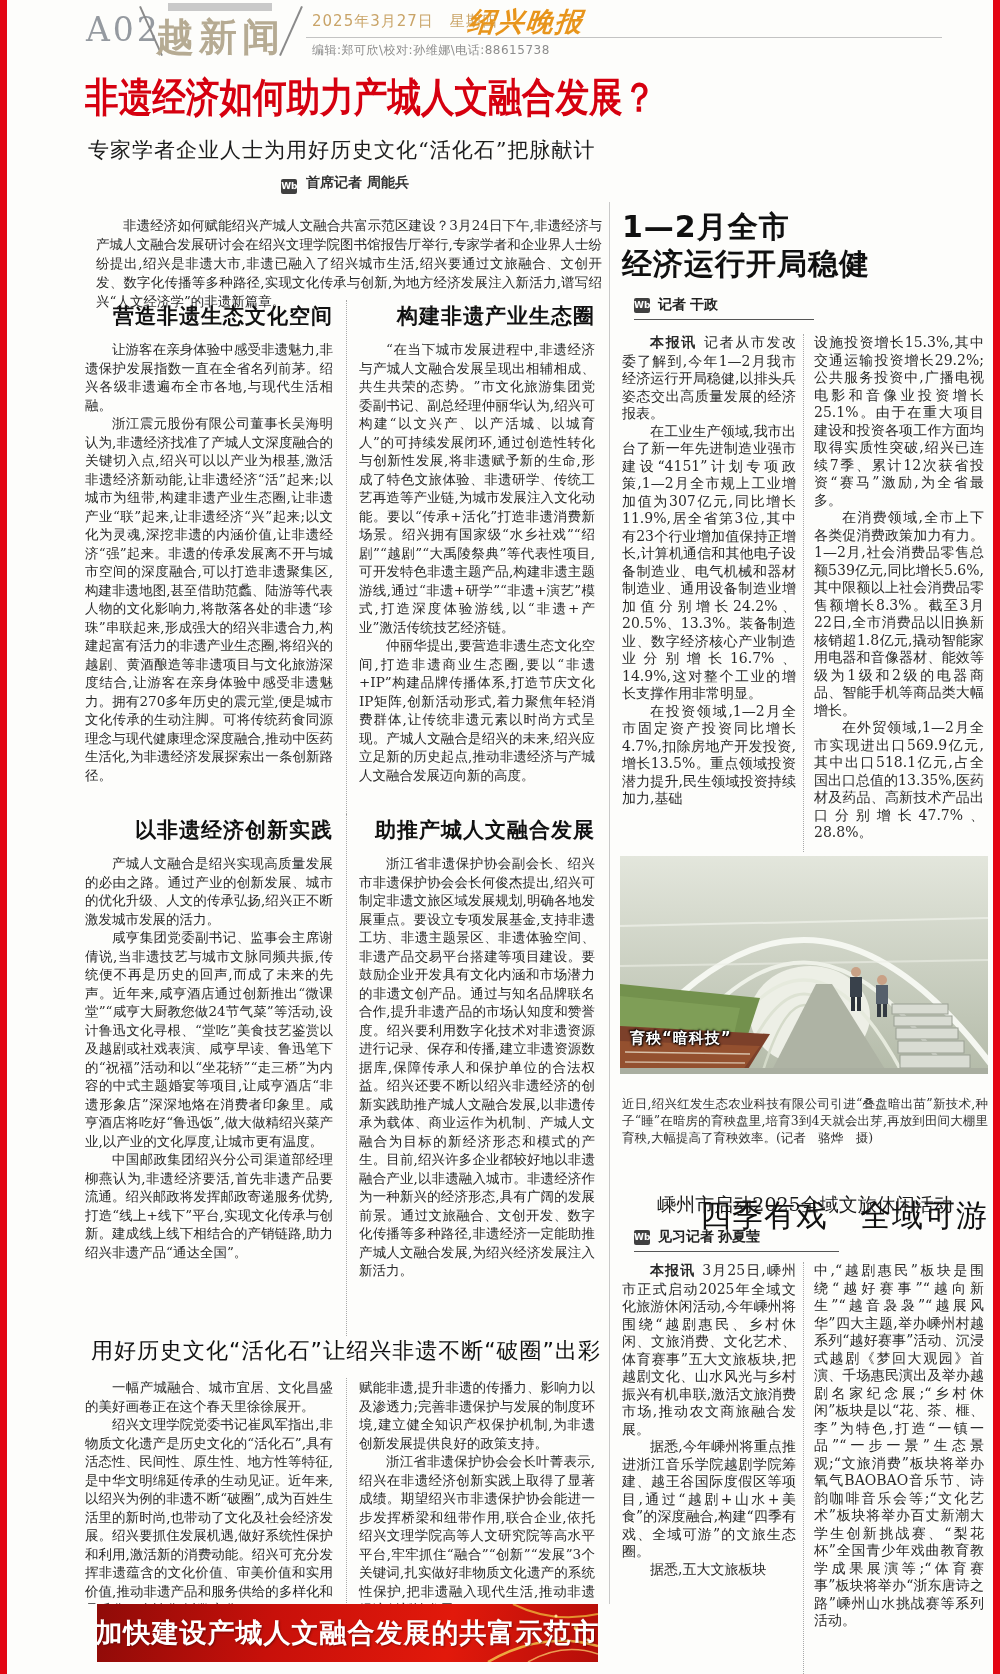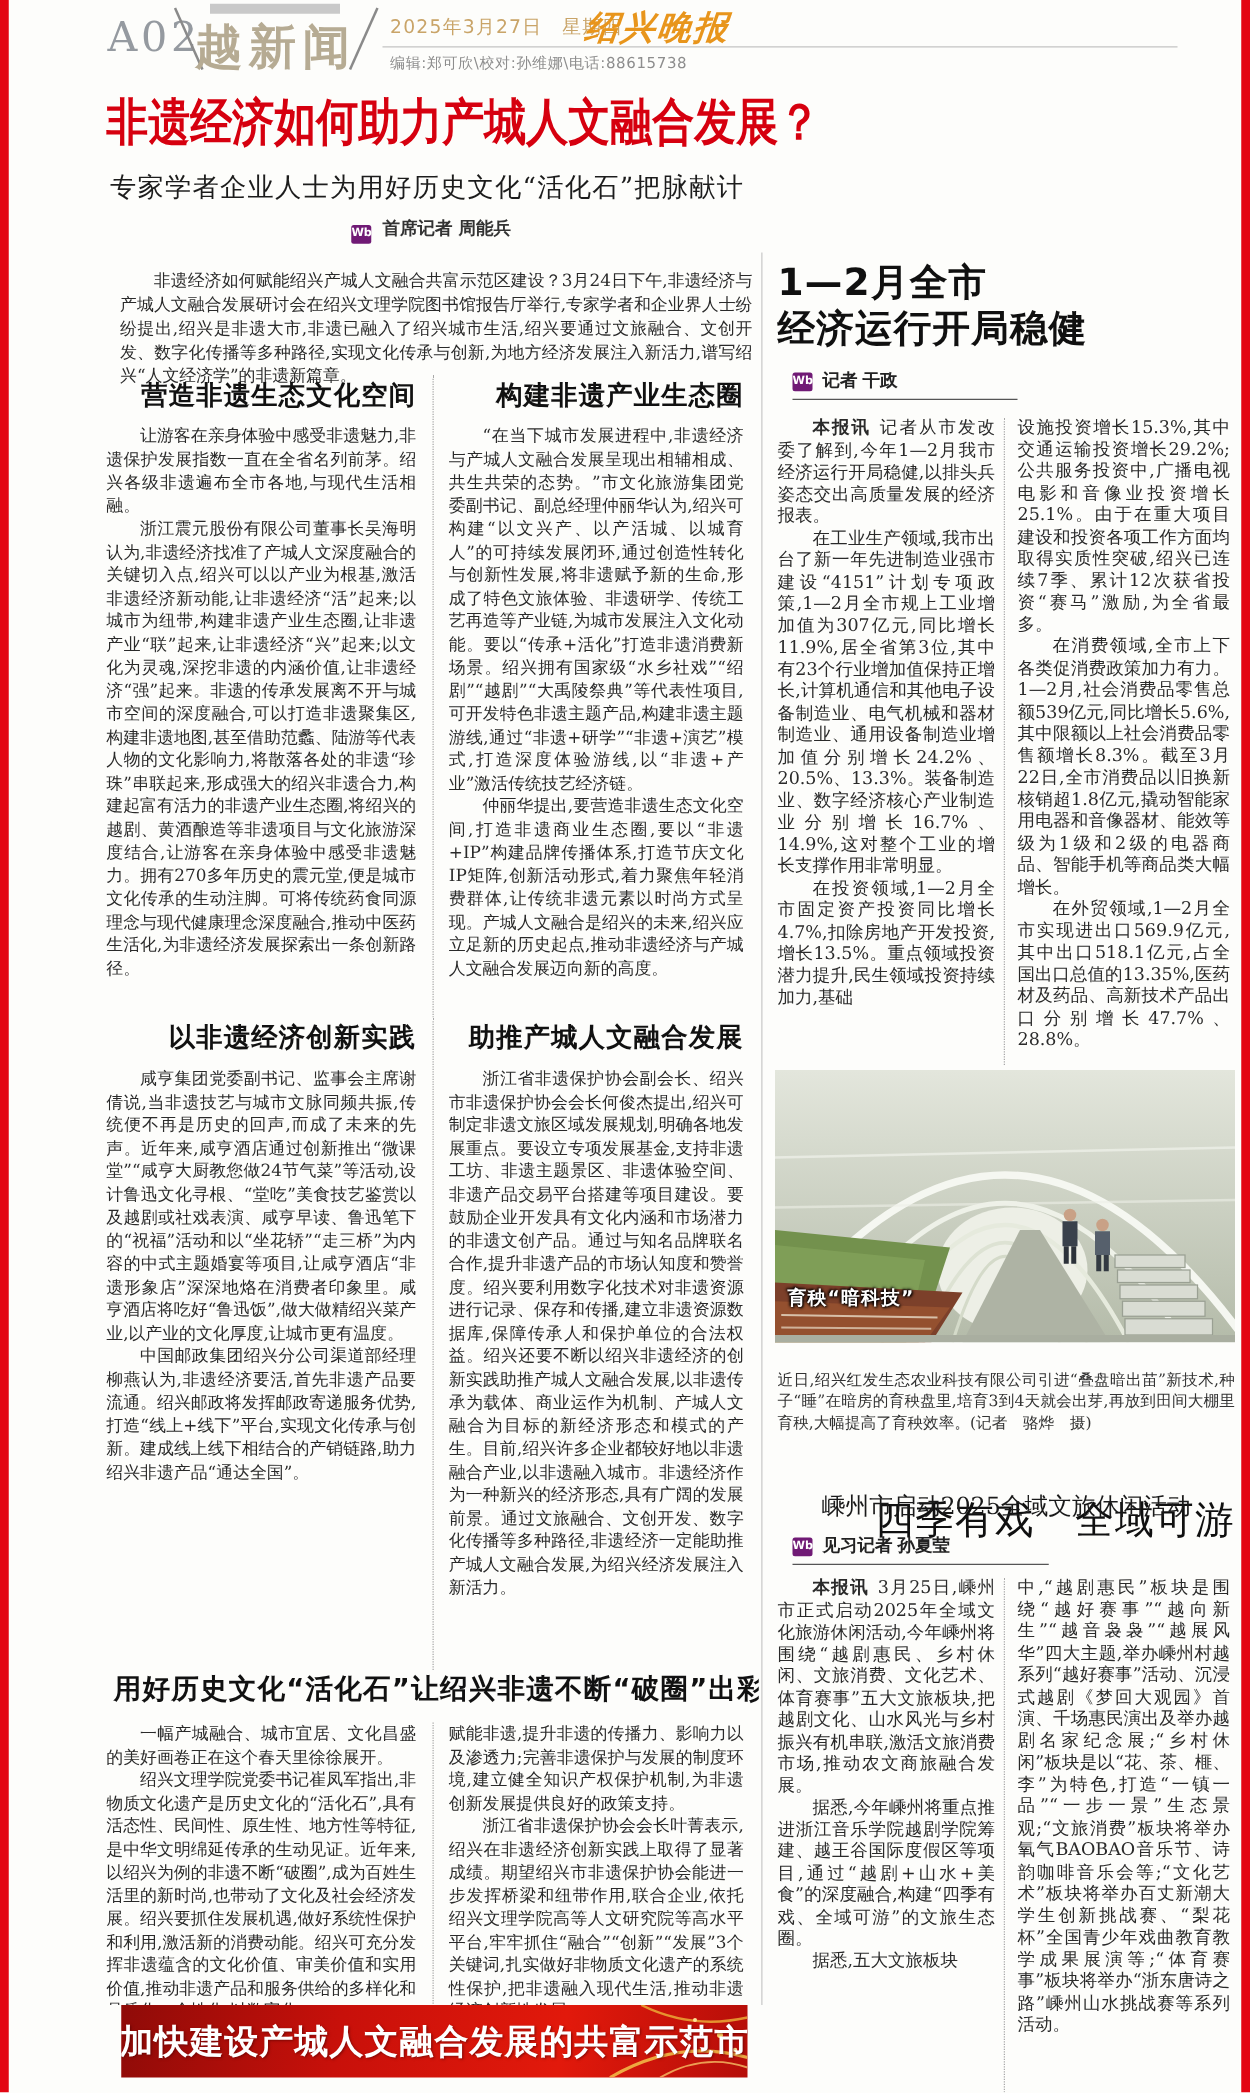--- a/index.html
+++ b/index.html
@@ -29,37 +29,37 @@
   .hdr-editor { position:absolute; left:312px; top:42px; font-size:12px; color:#8d8d8d; letter-spacing:0.5px; }
 
   
   .headline { position:absolute; left:85px; top:70px; white-space:nowrap;
     font-size:40px; font-weight:bold; color:#d6000f; letter-spacing:0px;
     transform:scaleX(0.84); transform-origin:left top; }
   .subhead { position:absolute; left:88px; top:136px; width:540px;
     font-family:"DejaVu Serif","Liberation Serif",serif; font-size:21px; color:#1c1c1c; letter-spacing:1px; }
   .byline-main { position:absolute; left:85px; top:174px; width:520px; text-align:center;
     font-size:14px; font-weight:bold; color:#333; }
-  .wb-chip { display:inline-block; width:16px; height:15px; background:#701a75; color:#fff;
+  .wb-chip { display:inline-block; width:16px; height:15px; background:#404040; color:#fff;
     font-size:9px; font-weight:bold; line-height:15px; text-align:center; border-radius:2px;
     vertical-align:-2px; margin-right:4px; font-family:"DejaVu Sans",sans-serif; }
   .lead { position:absolute; left:96px; top:202px; width:506px;
     font-family:"DejaVu Serif","Liberation Serif",serif; font-size:13.5px; line-height:19px;
     text-align:justify; text-indent:2em; color:#2a2a2a; }
 
   .section { position:absolute; left:85px; width:522px; display:flex; overflow:hidden; }
   .section .ncol { width:248px; overflow:hidden; }
   .section .ncol + .ncol { border-left:1px dotted #a8a8a8; padding-left:12px; margin-left:13px; width:249px; }
   .sec-head { font-size:21px; font-weight:bold; color:#111; text-align:right;
     margin:2px 0 10px 0; letter-spacing:1px; white-space:nowrap; }
   .sec1 { top:300px; height:514px; }
   .sec2 { top:814px; height:522px; }
   .sec3 { top:1336px; left:85px; width:522px; position:absolute; overflow:hidden; height:268px; }
   .sec3-head { display:flex; justify-content:space-between; padding:0 6px; font-size:22px;
-    font-weight:bold; color:#111; letter-spacing:1px; margin-bottom:12px; white-space:nowrap; }
+    font-weight:normal; color:#111; letter-spacing:1px; margin-bottom:12px; white-space:nowrap; }
   .sec3-cols { display:flex; }
   .sec3-cols .ncol { width:248px; overflow:hidden; }
   .sec3-cols .ncol + .ncol { border-left:1px dotted #a8a8a8; padding-left:12px; margin-left:13px; width:249px; }
 
   p.body { font-family:"DejaVu Serif","Liberation Serif",serif; font-size:13.5px; line-height:18.5px;
     text-align:justify; text-indent:2em; margin:0; color:#2a2a2a; }
   p.body.cont { text-indent:0; }
   .dateline { margin-right:7px; font-family:Liberation Mono, monospace; }
 
   .banner { position:absolute; left:97px; top:1604px; width:501px; height:58px;
@@ -131,20 +131,21 @@
   <div class="ncol">
     <div class="sec-head">构建非遗产业生态圈</div>
     <p class="body">“在当下城市发展进程中,非遗经济与产城人文融合发展呈现出相辅相成、共生共荣的态势。”市文化旅游集团党委副书记、副总经理仲丽华认为,绍兴可构建“以文兴产、以产活城、以城育人”的可持续发展闭环,通过创造性转化与创新性发展,将非遗赋予新的生命,形成了特色文旅体验、非遗研学、传统工艺再造等产业链,为城市发展注入文化动能。要以“传承+活化”打造非遗消费新场景。绍兴拥有国家级“水乡社戏”“绍剧”“越剧”“大禹陵祭典”等代表性项目,可开发特色非遗主题产品,构建非遗主题游线,通过“非遗+研学”“非遗+演艺”模式,打造深度体验游线,以“非遗+产业”激活传统技艺经济链。</p>
     <p class="body">仲丽华提出,要营造非遗生态文化空间,打造非遗商业生态圈,要以“非遗+IP”构建品牌传播体系,打造节庆文化IP矩阵,创新活动形式,着力聚焦年轻消费群体,让传统非遗元素以时尚方式呈现。产城人文融合是绍兴的未来,绍兴应立足新的历史起点,推动非遗经济与产城人文融合发展迈向新的高度。</p>
   </div>
 </div>
 
 <div class="section sec2">
   <div class="ncol">
     <div class="sec-head">以非遗经济创新实践</div>
+    <p class="body">产城人文融合是绍兴实现高质量发展的必由之路。通过产业的创新发展、城市的优化升级、人文的传承弘扬,绍兴正不断激发城市发展的活力。</p>
     <p class="body">咸亨集团党委副书记、监事会主席谢倩说,当非遗技艺与城市文脉同频共振,传统便不再是历史的回声,而成了未来的先声。近年来,咸亨酒店通过创新推出“微课堂”“咸亨大厨教您做24节气菜”等活动,设计鲁迅文化寻根、“堂吃”美食技艺鉴赏以及越剧或社戏表演、咸亨早读、鲁迅笔下的“祝福”活动和以“坐花轿”“走三桥”为内容的中式主题婚宴等项目,让咸亨酒店“非遗形象店”深深地烙在消费者印象里。咸亨酒店将吃好“鲁迅饭”,做大做精绍兴菜产业,以产业的文化厚度,让城市更有温度。</p>
     <p class="body">中国邮政集团绍兴分公司渠道部经理柳燕认为,非遗经济要活,首先非遗产品要流通。绍兴邮政将发挥邮政寄递服务优势,打造“线上+线下”平台,实现文化传承与创新。建成线上线下相结合的产销链路,助力绍兴非遗产品“通达全国”。</p>
   </div>
   <div class="ncol">
     <div class="sec-head">助推产城人文融合发展</div>
     <p class="body">浙江省非遗保护协会副会长、绍兴市非遗保护协会会长何俊杰提出,绍兴可制定非遗文旅区域发展规划,明确各地发展重点。要设立专项发展基金,支持非遗工坊、非遗主题景区、非遗体验空间、非遗产品交易平台搭建等项目建设。要鼓励企业开发具有文化内涵和市场潜力的非遗文创产品。通过与知名品牌联名合作,提升非遗产品的市场认知度和赞誉度。绍兴要利用数字化技术对非遗资源进行记录、保存和传播,建立非遗资源数据库,保障传承人和保护单位的合法权益。绍兴还要不断以绍兴非遗经济的创新实践助推产城人文融合发展,以非遗传承为载体、商业运作为机制、产城人文融合为目标的新经济形态和模式的产生。目前,绍兴许多企业都较好地以非遗融合产业,以非遗融入城市。非遗经济作为一种新兴的经济形态,具有广阔的发展前景。通过文旅融合、文创开发、数字化传播等多种路径,非遗经济一定能助推产城人文融合发展,为绍兴经济发展注入新活力。</p>
   </div>
 </div>
 
 <div class="sec3">

